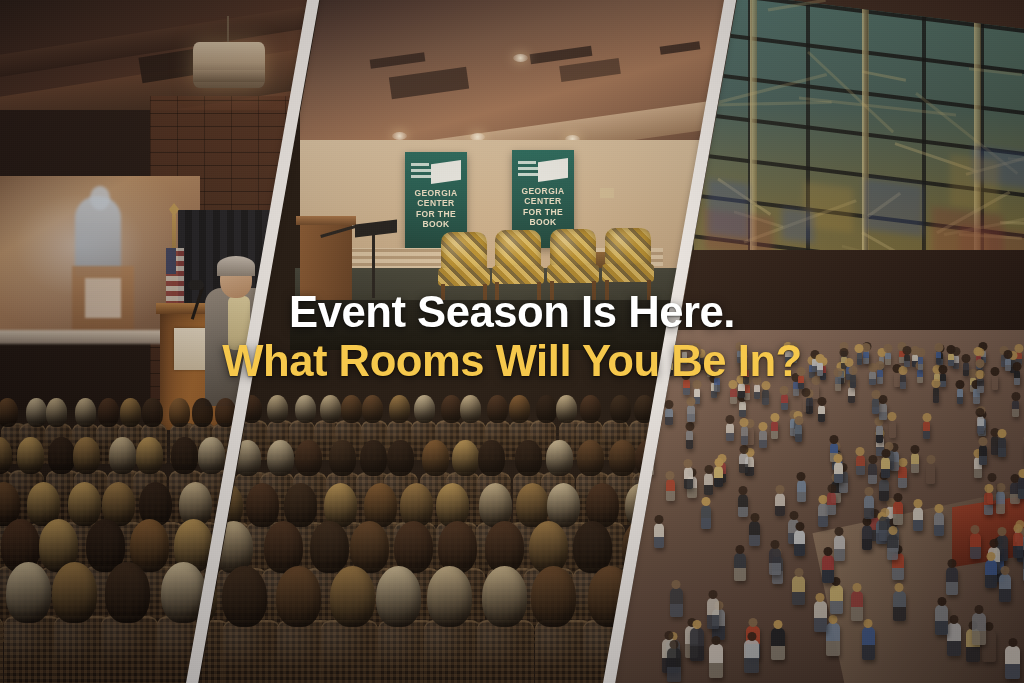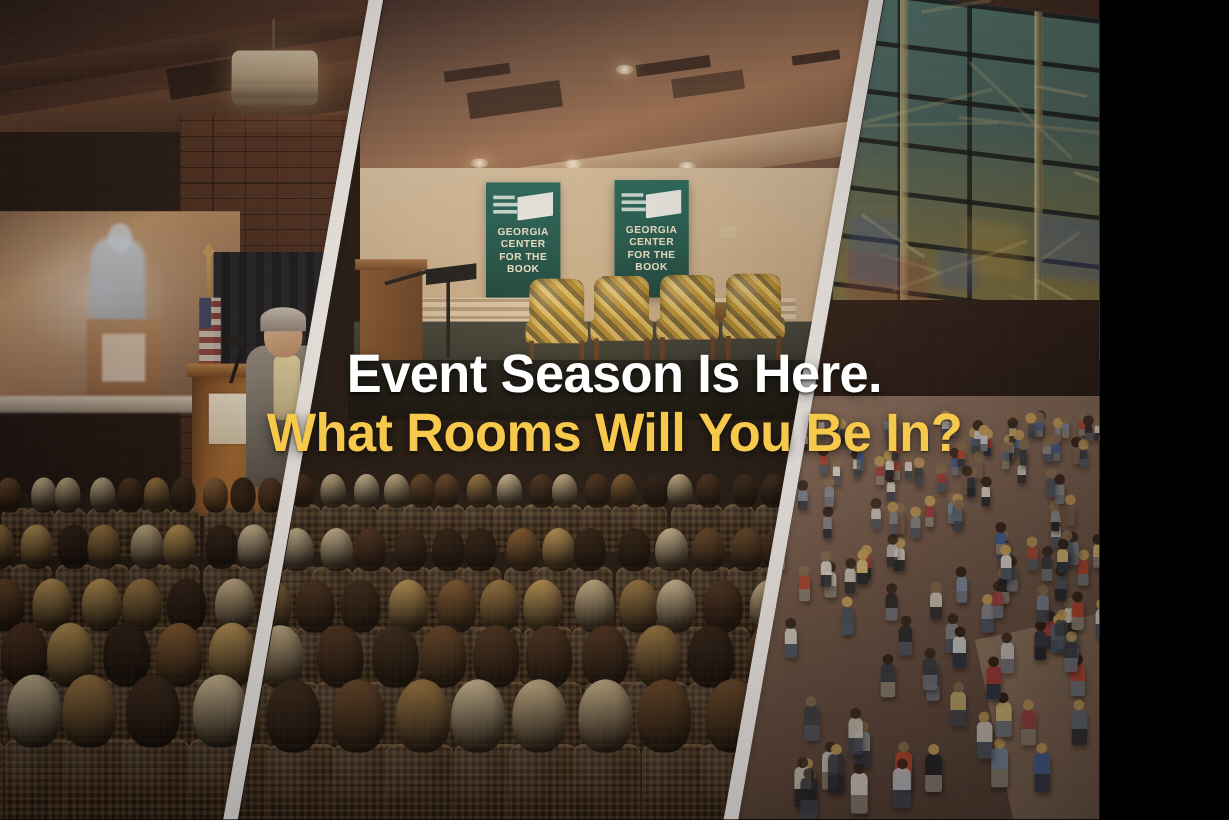--- a/index.html
+++ b/index.html
@@ -1,19 +1,19 @@
 <!DOCTYPE html>
 <html><head>
 <meta charset="utf-8">
 <style>
   html,body{margin:0;padding:0;background:#000;}
   body{font-family:"Liberation Sans","DejaVu Sans",sans-serif;}
 
   #banner{
-    position:relative;width:916px;height:683px;overflow:hidden;background:#1a1410;
+    position:relative;width:1024px;height:683px;overflow:hidden;background:#1a1410;
   }
 
   
   .panel{position:absolute;top:0;left:0;width:1024px;height:683px;overflow:hidden;}
   .panel-inner{position:absolute;inset:0;}
 
   
   .panel.left   {clip-path:polygon(0 0, 313px 0, 192px 683px, 0 683px);}
   .panel.center {clip-path:polygon(320px 0, 730px 0, 608px 683px, 199px 683px);}
   .panel.right  {clip-path:polygon(737px 0, 1024px 0, 1024px 683px, 615px 683px);}

